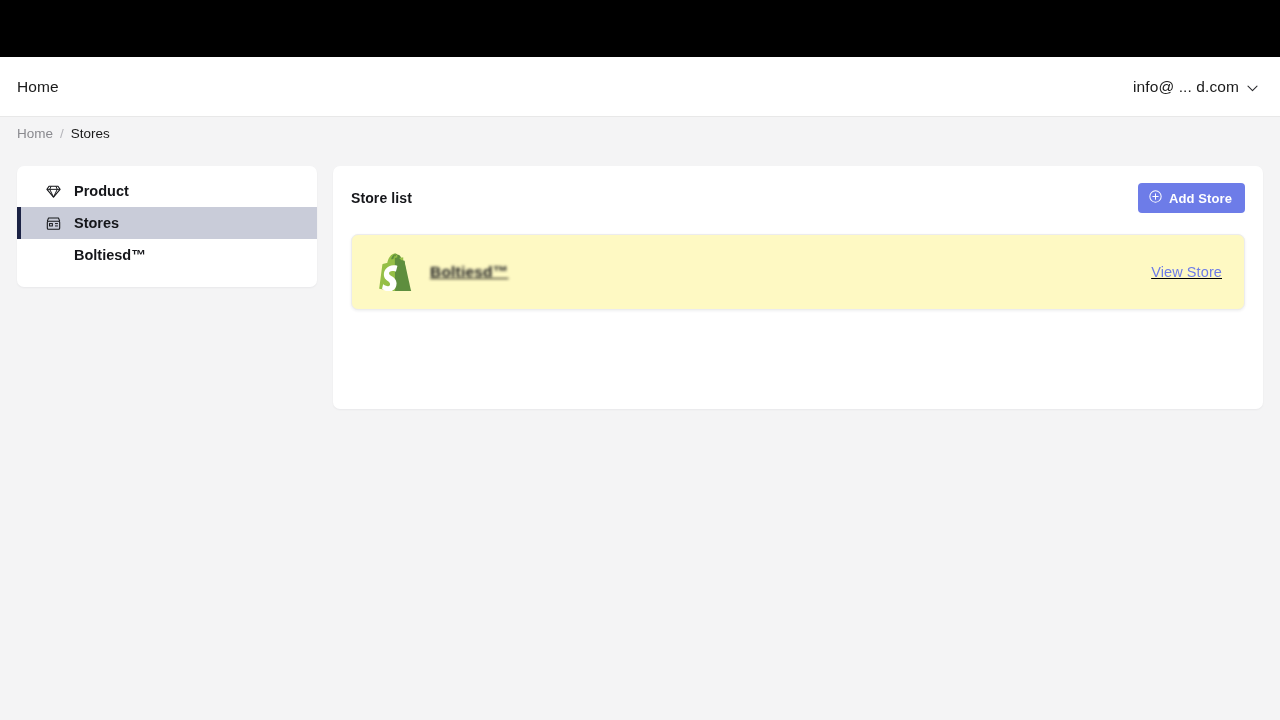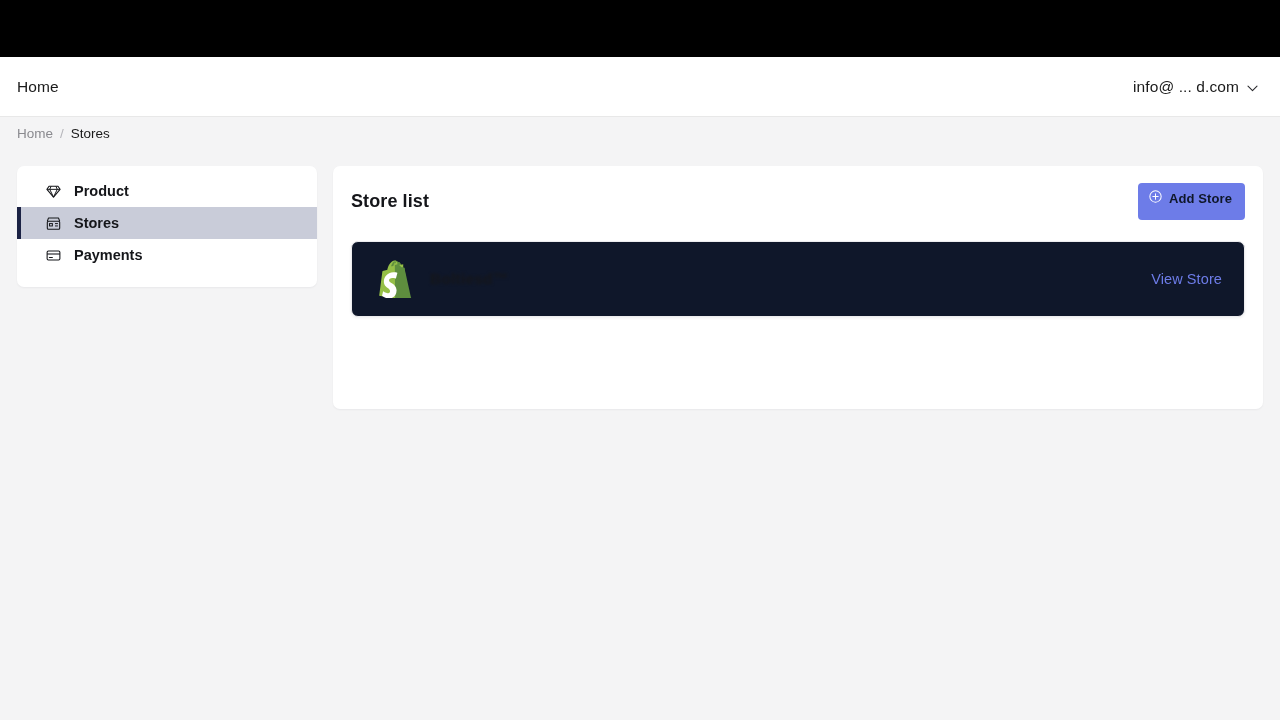--- a/index.html
+++ b/index.html
@@ -110,44 +110,45 @@
     box-shadow:0 1px 2px rgba(16,24,40,.05);
     padding:17px 18px 22px 18px;
     min-height:243px;
   }
   .main-head {
     display:flex; align-items:center;
     justify-content:space-between;
     margin-bottom:21px;
   }
   .panel-title {
-    font-size:18px; font-weight:700; color:#15161a;
+    font-size:14px; font-weight:700; color:#15161a;
     letter-spacing:.1px;
   }
   .add-store-btn {
     display:inline-flex; align-items:center; gap:7px;
     background:#6d7ce8;
-    color:#0f172a;
+    color:#ffffff;
     font-size:13px; font-weight:700;
     border:none; border-radius:4px;
-    padding:7px 13px 14px 11px;
+    padding:7px 13px 7px 11px;
     cursor:pointer;
     letter-spacing:.1px;
   }
   .plus-icon { display:block; }
 
   
   .store-row {
     display:flex; align-items:center;
     justify-content:space-between;
     border:1px solid #ececee;
     border-radius:7px;
     box-shadow:0 1px 3px rgba(16,24,40,.07);
     padding:18px 22px 18px 26px;
-    background:#0f172a;
+    background:#fef9c3;
+    text-decoration:underline;
   }
   .store-left { display:flex; align-items:center; gap:18px; }
   .shopify-logo { width:34px; height:38px; display:block; }
   .store-name {
     font-size:15.5px; font-weight:700; color:#15161a;
     filter: blur(1.6px);
     letter-spacing:.2px;
   }
   .view-store-link {
     font-size:14.5px; color:#6d7ce8;
@@ -197,31 +198,24 @@
           <rect x="1.4" y="5.6" width="13.2" height="8.6" rx="1.1" stroke="#15161a" stroke-width="1.15"></rect>
           <path d="M1.4 5.6 2.6 2.2h10.8l1.2 3.4" stroke="#15161a" stroke-width="1.15" stroke-linejoin="round"></path>
           <rect x="3.7" y="8.1" width="3.1" height="2.5" stroke="#15161a" stroke-width="1.05"></rect>
           <path d="M9.6 8.1h3.1M9.6 10.6h3.1" stroke="#15161a" stroke-width="1.05"></path>
         </svg>
       </span>
       <span>Stores</span>
     </div>
 
 
-
-    <div class="nav-item">
-      <span class="nav-icon">
-        <svg width="15" height="15" viewBox="0 0 16 16" fill="none" xmlns="http://www.w3.org/2000/svg">
-          <rect x="1.2" y="3.2" width="13.6" height="9.6" rx="1.3" stroke="#15161a" stroke-width="1.15"></rect>
-          <path d="M1.2 6.4h13.6" stroke="#15161a" stroke-width="1.15"></path>
-          <path d="M3.6 10.1h3.2" stroke="#15161a" stroke-width="1.15" stroke-linecap="round"></path>
-        </svg>
-      </span>
-      <span>Payments</span>
-    </div>
+    <div class="nav-sub">
+      <span>Boltiesd™</span>
+    </div>
+
 
 
 
     <div class="nav-spacer"></div>
   </nav>
 
   <section class="main-card">
 
     <div class="main-head">
       <h1 class="panel-title">Store list</h1>

